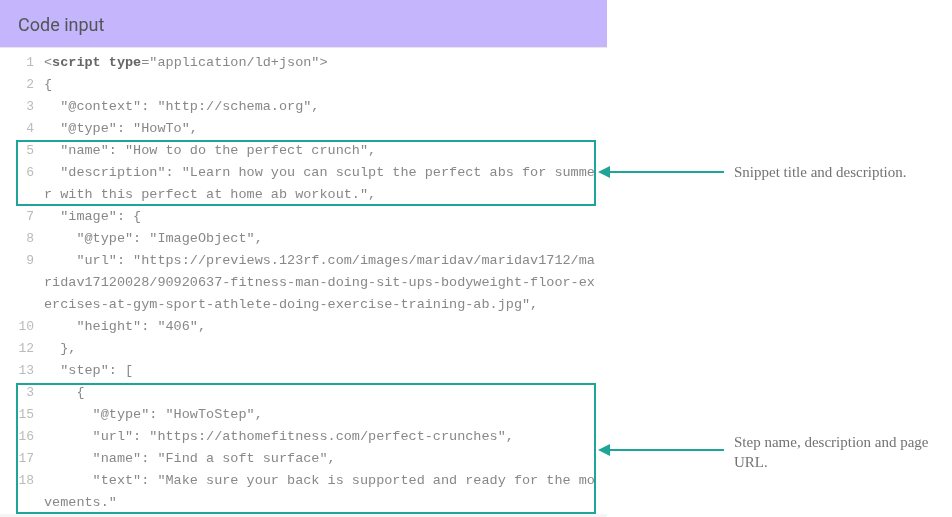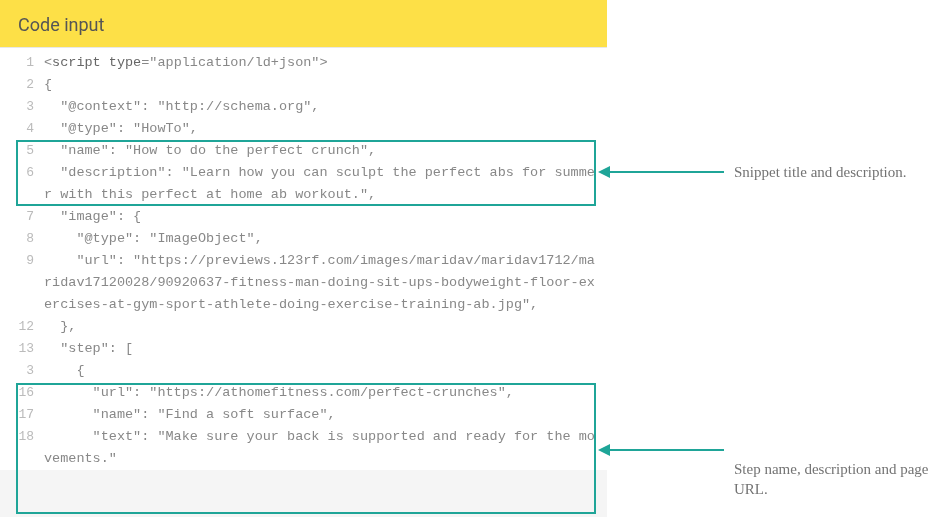--- a/index.html
+++ b/index.html
@@ -14,21 +14,21 @@
   .editor-panel {
     position: absolute;
     left: 0;
     top: 0;
     width: 607px;
     height: 517px;
     background: #f5f5f5;
   }
   .panel-header {
     padding: 14px 18px 12px 18px;
-    background: #fde047;
+    background: #c4b5fd;
     border-bottom: 1px solid #e8e8e8;
   }
   .panel-title {
     font-size: 18px;
     color: #555;
     font-weight: 400;
   }
   .code-area {
     background: #fff;
     font-family: "Courier New", Courier, monospace;
@@ -50,21 +50,21 @@
     flex-shrink: 0;
     user-select: none;
     font-size: 13px;
   }
   .code-content {
     white-space: pre-wrap;
     word-break: break-all;
     flex: 1;
     padding-right: 12px;
   }
-  .code-content b { color: #666; font-weight: normal; }
+  .code-content b { color: #666; font-weight: bold; }
   .highlight-box {
     position: absolute;
     border: 2.5px solid #1fa598;
     pointer-events: none;
     z-index: 5;
   }
   .annotation {
     position: absolute;
     font-family: Georgia, "Times New Roman", serif;
     color: #737373;
@@ -117,30 +117,38 @@
       </div>
       <div class="code-line">
         <div class="gutter">8</div>
         <div class="code-content">    "@type": "ImageObject",</div>
       </div>
       <div class="code-line">
         <div class="gutter">9</div>
         <div class="code-content">    "url": "https://previews.123rf.com/images/maridav/maridav1712/maridav17120028/90920637-fitness-man-doing-sit-ups-bodyweight-floor-exercises-at-gym-sport-athlete-doing-exercise-training-ab.jpg",</div>
       </div>
       <div class="code-line">
+        <div class="gutter">10</div>
+        <div class="code-content">    "height": "406",</div>
+      </div>
+      <div class="code-line">
         <div class="gutter">12</div>
         <div class="code-content">  },</div>
       </div>
       <div class="code-line">
         <div class="gutter">13</div>
         <div class="code-content">  "step": [</div>
       </div>
       <div class="code-line">
         <div class="gutter">3</div>
         <div class="code-content">    {</div>
+      </div>
+      <div class="code-line">
+        <div class="gutter">15</div>
+        <div class="code-content">      "@type": "HowToStep",</div>
       </div>
       <div class="code-line">
         <div class="gutter">16</div>
         <div class="code-content">      "url": "https://athomefitness.com/perfect-crunches",</div>
       </div>
       <div class="code-line">
         <div class="gutter">17</div>
         <div class="code-content">      "name": "Find a soft surface",</div>
       </div>
       <div class="code-line">
@@ -157,13 +165,13 @@
 <svg class="arrow" style="left:596px; top:162px; width:130px; height:20px;">
   <line x1="10" y1="10" x2="128" y2="10"></line>
   <polygon points="2,10 14,4 14,16"></polygon>
 </svg>
 <div class="annotation" style="left:734px; top:162px; width:210px;">Snippet title and description.</div>
 
 <svg class="arrow" style="left:596px; top:440px; width:130px; height:20px;">
   <line x1="10" y1="10" x2="128" y2="10"></line>
   <polygon points="2,10 14,4 14,16"></polygon>
 </svg>
-<div class="annotation" style="left:734px; top:432px; width:210px;margin-top:27px;">Step name, description and page URL.</div>
+<div class="annotation" style="left:734px; top:432px; width:210px;">Step name, description and page URL.</div>
 
 </body></html>

